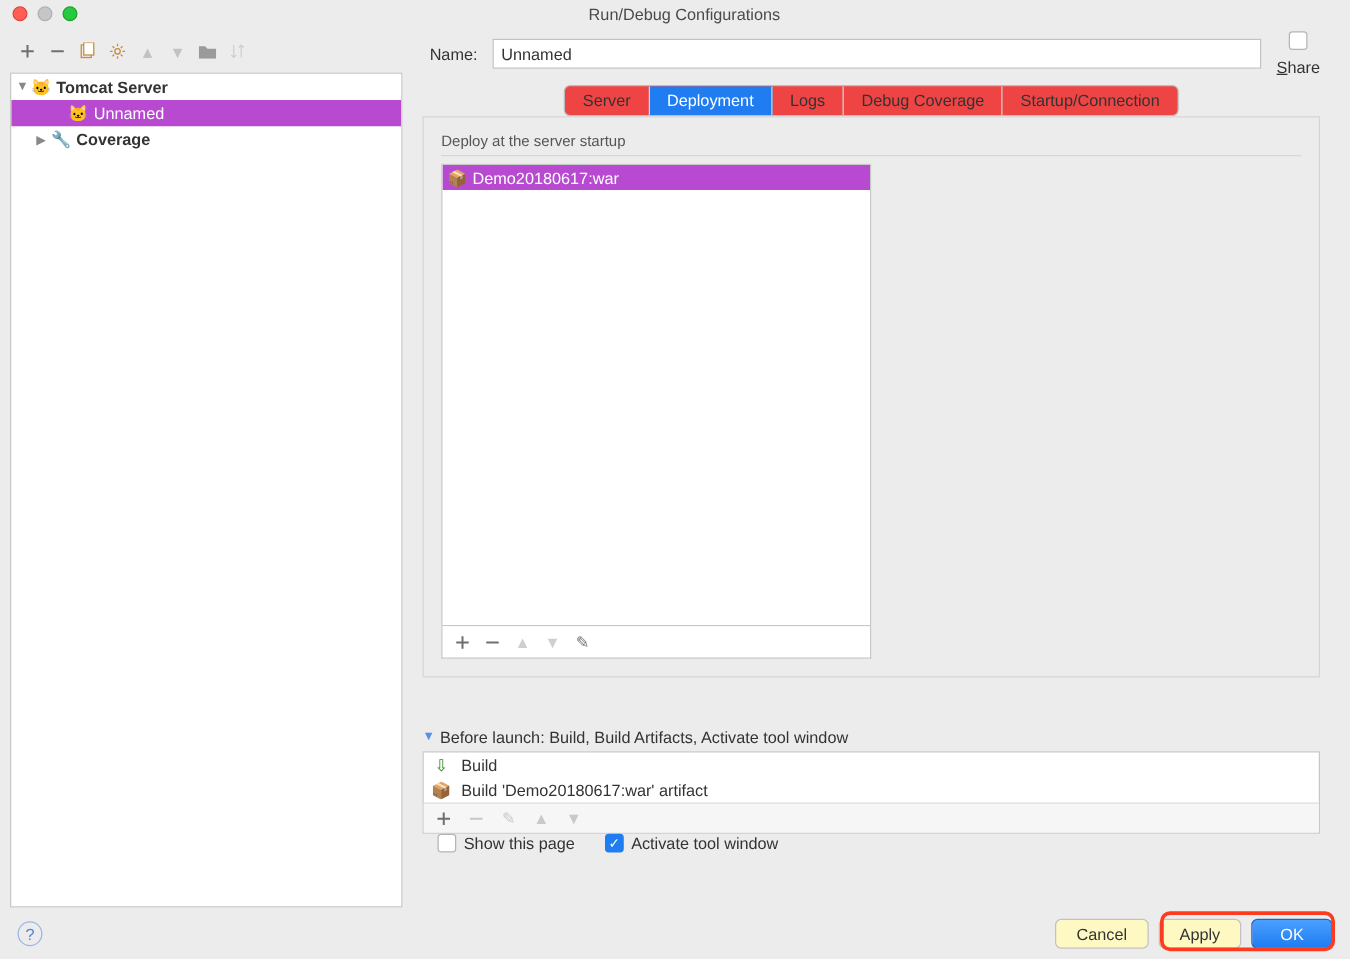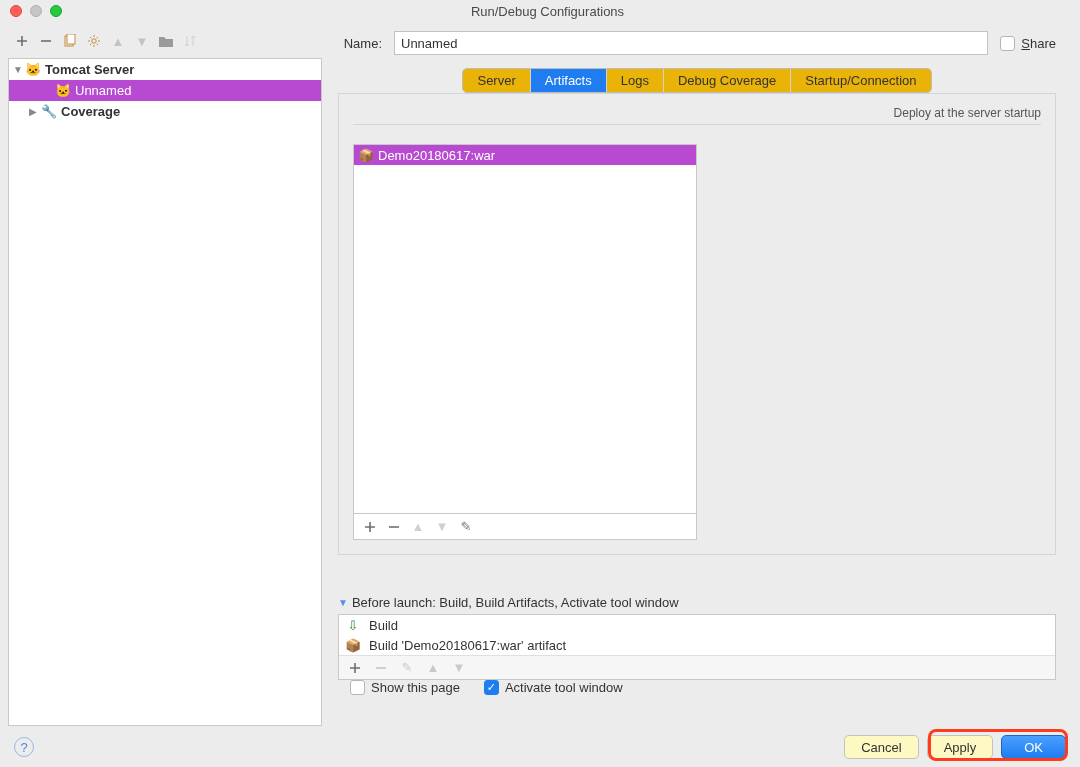--- a/index.html
+++ b/index.html
@@ -23,30 +23,30 @@
   .indent1 { padding-left: 20px; }
   .indent2 { padding-left: 46px; }
   .exp { width: 12px; color: #888; font-size: 10px; }
   .bold { font-weight: 600; }
   .tico { width: 16px; margin-right: 4px; text-align: center; }
   
   .right { flex: 1; padding: 6px 24px 0 8px; display: flex; flex-direction: column; }
   .namerow { display: flex; align-items: center; gap: 12px; height: 30px; }
   .namerow label { width: 44px; text-align: right; }
   .txt { flex: 1; height: 24px; border: 1px solid #c2c2c2; padding: 0 6px; background: #fff; }
-  .share { display: flex; align-items: center; gap: 6px; }
+  .share { display: flex; align-items: center; gap: 6px; flex-direction: column; }
   .cb { width: 15px; height: 15px; border: 1px solid #b5b5b5; border-radius: 3px; background: #fff; display:inline-flex;align-items:center;justify-content:center;}
   .cb.checked{background:#1f7df1;border-color:#1f7df1;color:#fff;font-size:11px;}
   .tabs { display: flex; justify-content: center; margin-top: 10px; }
-  .seg { display: flex; border: 1px solid #bdbdbd; border-radius: 5px; overflow: hidden; background: #eab308; }
+  .seg { display: flex; border: 1px solid #bdbdbd; border-radius: 5px; overflow: hidden; background: #ef4444; }
   .seg div { padding: 4px 14px; border-right: 1px solid #d2d2d2; cursor: default; }
   .seg div:last-child { border-right: none; }
   .seg .active { background: #1f7df1; color: #fff; }
   .panel { border: 1px solid #d5d5d5; background: #ececec; margin-top: 0; padding: 12px 14px 14px 14px; }
-  .sectlbl { color: #555; font-size: 12px; border-bottom: 1px solid #d6d6d6; padding-bottom: 4px; margin-bottom: 19px; text-align: right; }
+  .sectlbl { color: #555; font-size: 12px; border-bottom: 1px solid #d6d6d6; padding-bottom: 4px; margin-bottom: 6px; }
   .deploygrid { display: flex; gap: 20px; }
   .listwrap { width: 344px; }
   .list { background: #fff; border: 1px solid #c8c8c8; height: 370px; overflow: auto; }
   .lrow { height: 20px; display: flex; align-items: center; padding-left: 4px; }
   .lrow.sel { background: #b74ad0; color: #fff; }
   .lrow.sel span { color:#fff; }
   .listtb { border: 1px solid #c8c8c8; border-top: none; height: 26px; display: flex; align-items: center; gap: 8px; padding-left: 8px; background:#fff; }
   .kv { display: flex; align-items: center; gap: 10px; }
   .combo { display:flex; align-items:center; }
   .combo input { width: 148px; height: 22px; border:1px solid #c2c2c2; border-right:none; padding:0 6px; }
@@ -142,21 +142,21 @@
       <input class="txt" type="text" value="Unnamed" style="">
       <div class="share">
         <span class="cb"></span>
         <span><span class="u">S</span>hare</span>
       </div>
     </div>
 
     <div class="tabs">
       <div class="seg">
         <div>Server</div>
-        <div class="active">Artifacts</div>
+        <div class="active">Deployment</div>
         <div>Logs</div>
         <div>Debug Coverage</div>
         <div>Startup/Connection</div>
       </div>
     </div>
 
     <div class="panel">
       <div class="sectlbl">Deploy at the server startup</div>
       <div class="deploygrid">
         <div class="listwrap">

